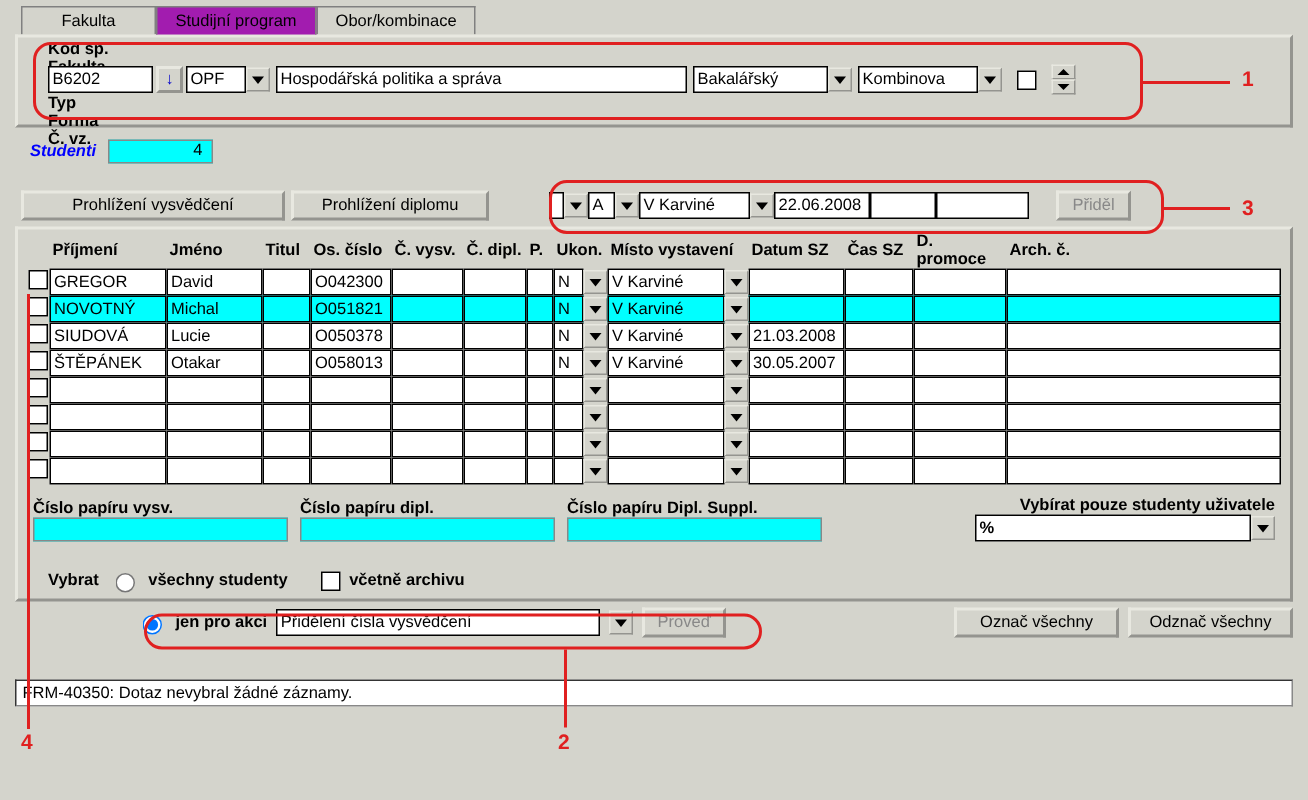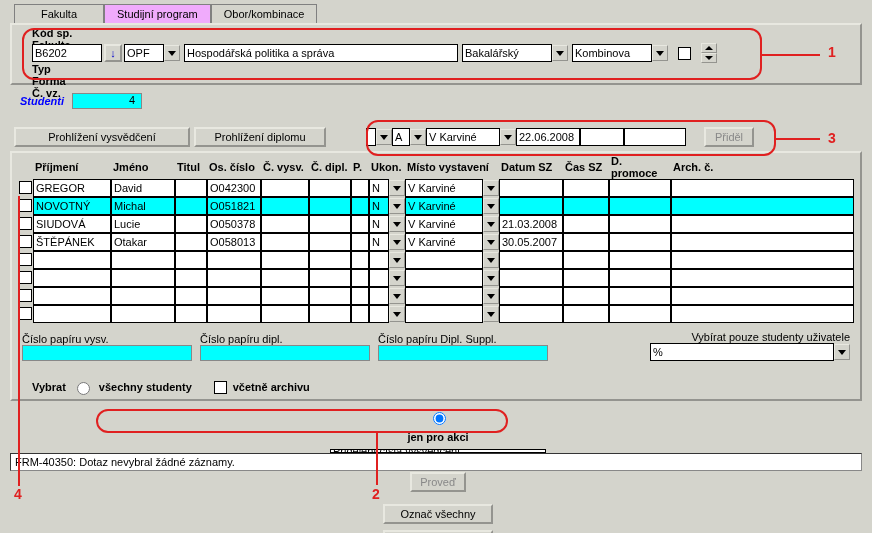--- a/index.html
+++ b/index.html
@@ -23,21 +23,21 @@
   .tab {
     padding: 3px 12px;
     border: 1px solid #808080;
     border-bottom: none;
     background: #d4d4cc;
     cursor: default;
     min-width: 90px;
     text-align: center;
   }
   .tab.active {
-    background: #f0abfc;
+    background: #a21caf;
     position: relative;
     z-index: 2;
   }
   .red-group {
     border: 2px solid #e02020;
     border-radius: 12px;
     position: absolute;
   }
   .red-label {
     position: absolute;
@@ -605,21 +605,21 @@
             <div class="cell"></div>
           </td>
           <td>
             <div class="cell"></div>
           </td>
         </tr>
       </tbody>
   </table>
 
   <div style="position:absolute; bottom:38px; left:10px; right:10px;">
-    <div style="display:flex; gap:0; align-items:flex-end;">
+    <div style="display:flex; gap:0; align-items:flex-end;font-weight:bold;">
       <div style="width:170px;">
         <span>Číslo papíru vysv.</span>
         <div class="cyan" style="border:1px solid #888;height:16px"></div>
       </div>
       <div style="width:170px;margin-left:8px">
         <span>Číslo papíru dipl.</span>
         <div class="cyan" style="border:1px solid #888;height:16px"></div>
       </div>
       <div style="width:170px;margin-left:8px">
         <span>Číslo papíru Dipl. Suppl.</span>
@@ -641,21 +641,21 @@
   <div style="position:absolute; bottom:4px; left:20px; right:6px; display:flex; align-items:center; gap:6px;">
     <span class="lbl">Vybrat</span>
     <input type="radio" style="">
     <span class="lbl">všechny studenty</span>
     <span style="width:10px"></span>
     <span class="chk"></span>
     <span class="lbl">včetně archivu</span>
   </div>
 </div>
 
-<div style="margin:2px 10px 0 14px; display:flex; align-items:center; gap:6px; height:24px;flex-direction:column;">
+<div style="margin:2px 10px 0 14px; display:flex; align-items:center; gap:6px; height:24px;">
   <span style="width:70px"></span>
   <input type="radio" checked="" style="">
   <span class="lbl">jen pro akci</span>
   <div class="input-cell" style="width:216px">
       <span>Přidělení čísla vysvědčení</span>
     </div>
   <div class="drop-icon"></div>
   <div class="btn disabled" style="width:56px">Proveď</div>
   <div style="flex:1"></div>
   <div class="btn" style="width:110px">Označ všechny</div>

